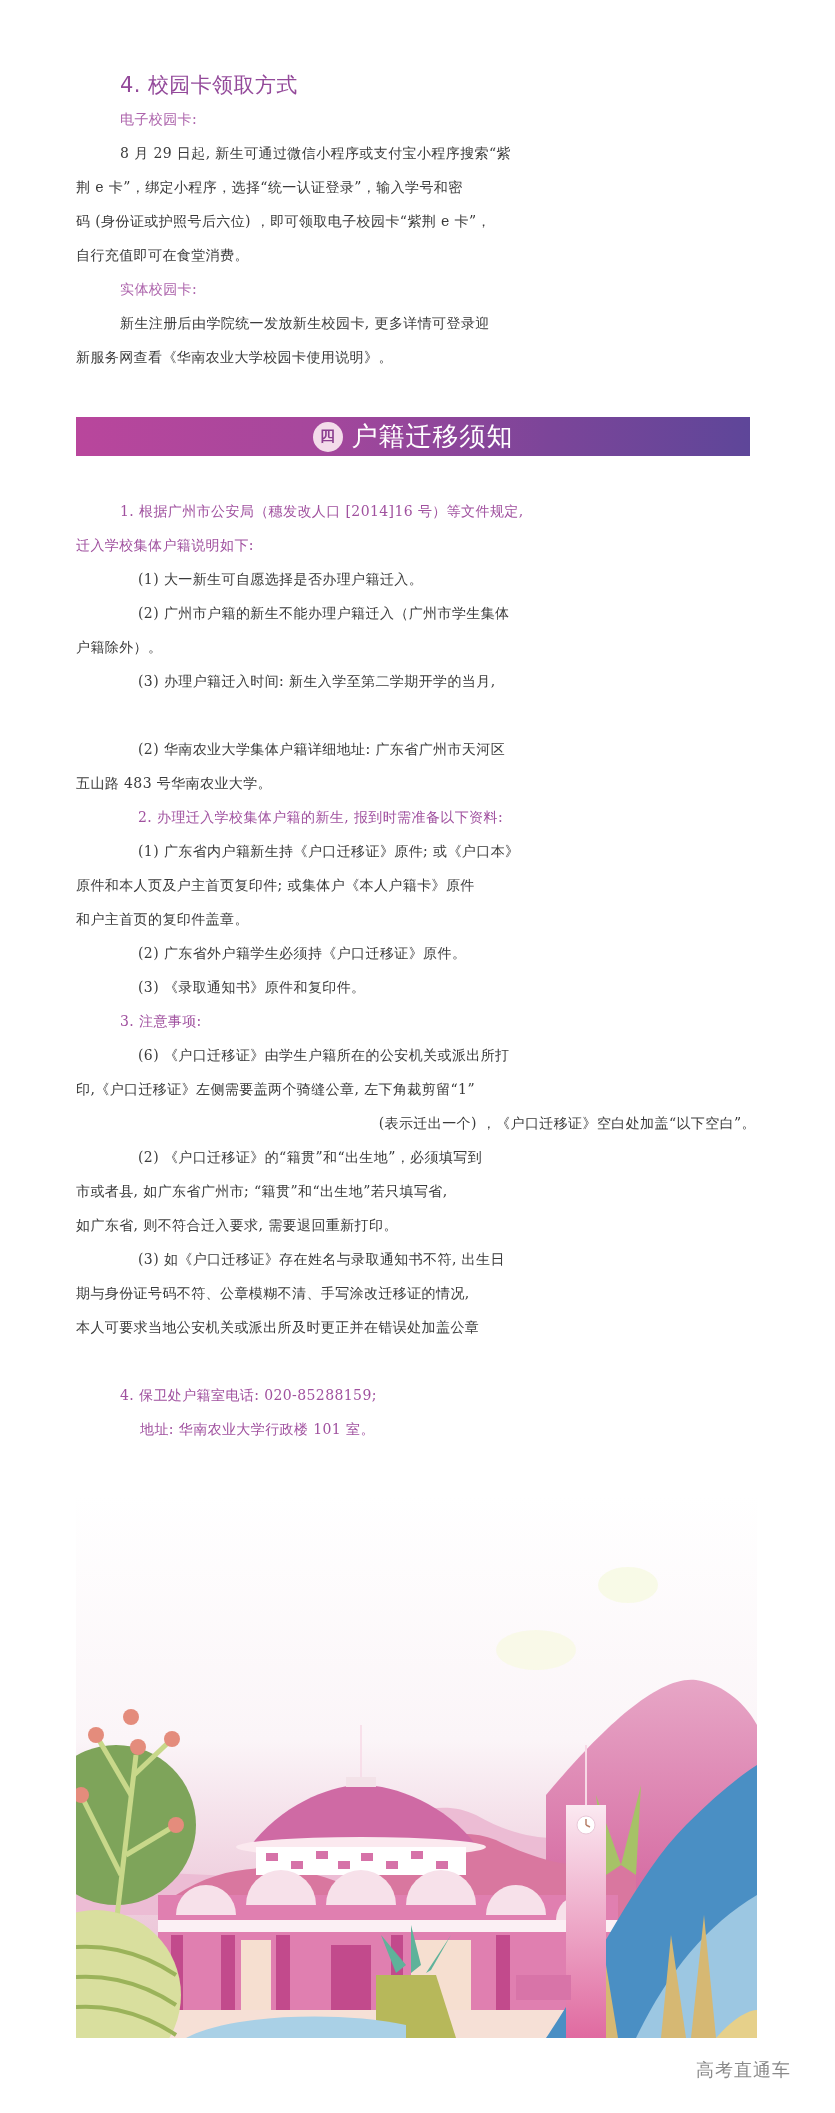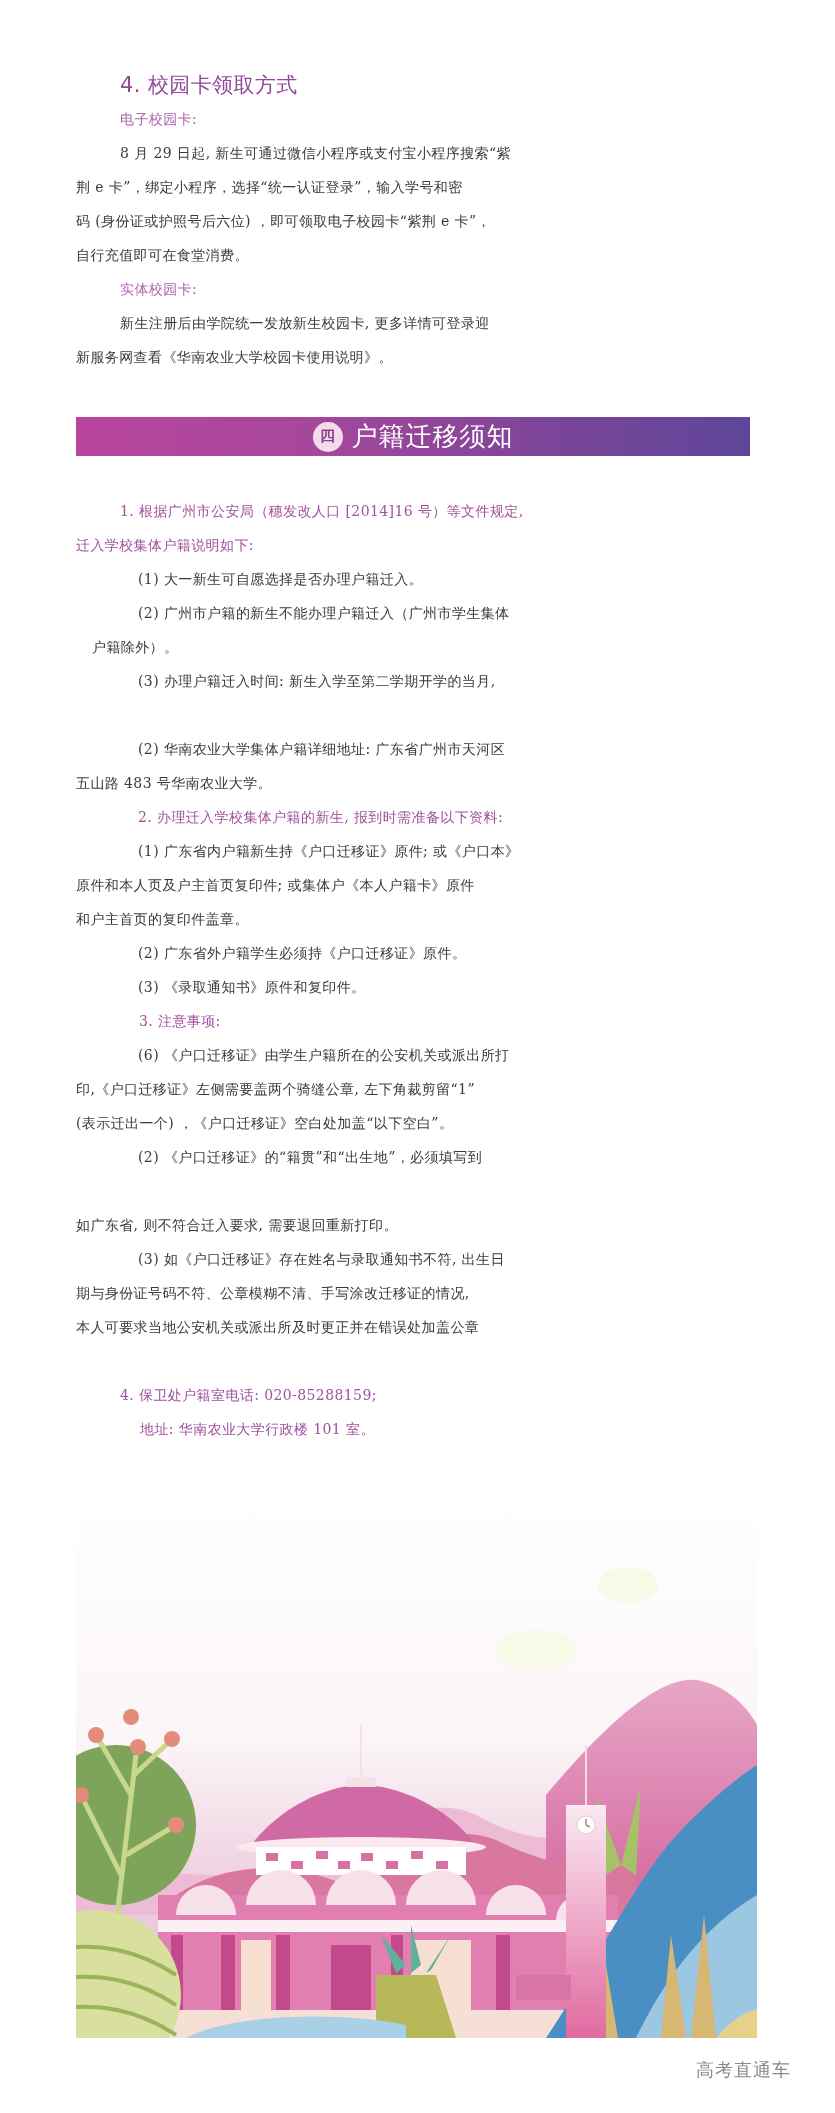--- a/index.html
+++ b/index.html
@@ -42,37 +42,38 @@
 
   <div class="banner">
     <span class="banner-num">四</span>
     <span class="banner-title">户籍迁移须知</span>
   </div>
 
   <div class="line ind pink" style="top:494px;">1. 根据广州市公安局（穗发改人口 [2014]16 号）等文件规定,</div>
   <div class="line pink" style="top:528px;">迁入学校集体户籍说明如下:</div>
   <div class="line ind2" style="top:562px;">(1) 大一新生可自愿选择是否办理户籍迁入。</div>
   <div class="line ind2" style="top:596px;">(2) 广州市户籍的新生不能办理户籍迁入（广州市学生集体</div>
-  <div class="line" style="top:630px;margin-left:16px;">户籍除外）。</div>
+  <div class="line" style="top:630px;">户籍除外）。</div>
   <div class="line ind2" style="top:664px;">(3) 办理户籍迁入时间: 新生入学至第二学期开学的当月,</div>
   <div class="line ind2" style="top:732px;">(2) 华南农业大学集体户籍详细地址: 广东省广州市天河区</div>
   <div class="line" style="top:766px;">五山路 483 号华南农业大学。</div>
 
   <div class="line ind2 pink" style="top:800px;">2. 办理迁入学校集体户籍的新生, 报到时需准备以下资料:</div>
   <div class="line ind2" style="top:834px;">(1) 广东省内户籍新生持《户口迁移证》原件; 或《户口本》</div>
   <div class="line" style="top:902px;">和户主首页的复印件盖章。</div>
   <div class="line" style="top:868px;">原件和本人页及户主首页复印件; 或集体户《本人户籍卡》原件</div>
   <div class="line ind2" style="top:936px;">(2) 广东省外户籍学生必须持《户口迁移证》原件。</div>
   <div class="line ind2" style="top:970px;">(3) 《录取通知书》原件和复印件。</div>
 
-  <div class="line ind pink" style="top:1004px;margin-left:19px;">3. 注意事项:</div>
+  <div class="line ind pink" style="top:1004px;">3. 注意事项:</div>
   <div class="line ind2" style="top:1038px;">(6) 《户口迁移证》由学生户籍所在的公安机关或派出所打</div>
   <div class="line" style="top:1072px;">印,《户口迁移证》左侧需要盖两个骑缝公章, 左下角裁剪留“1”</div>
-  <div class="line" style="top:1106px;">(表示迁出一个) ，《户口迁移证》空白处加盖“以下空白”。</div>
+  <div class="line" style="top:1106px;text-align:right;">(表示迁出一个) ，《户口迁移证》空白处加盖“以下空白”。</div>
   <div class="line ind2" style="top:1140px;">(2) 《户口迁移证》的“籍贯”和“出生地”，必须填写到</div>
+  <div class="line" style="top:1174px;">市或者县, 如广东省广州市; “籍贯”和“出生地”若只填写省,</div>
   <div class="line" style="top:1208px;">如广东省, 则不符合迁入要求, 需要退回重新打印。</div>
   <div class="line ind2" style="top:1242px;">(3) 如《户口迁移证》存在姓名与录取通知书不符, 出生日</div>
   <div class="line" style="top:1276px;">期与身份证号码不符、公章模糊不清、手写涂改迁移证的情况,</div>
   <div class="line" style="top:1310px;">本人可要求当地公安机关或派出所及时更正并在错误处加盖公章</div>
 
   <div class="line ind pink" style="top:1378px;">4. 保卫处户籍室电话: 020-85288159;</div>
   <div class="line pink" style="top:1412px; left:140px;">地址: 华南农业大学行政楼 101 室。</div>
 
   <svg class="illus" viewBox="0 0 681 543">
     <defs>

